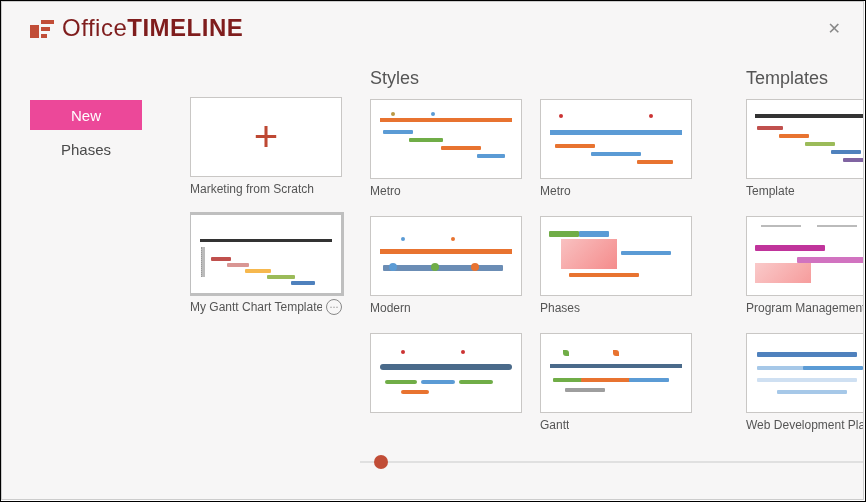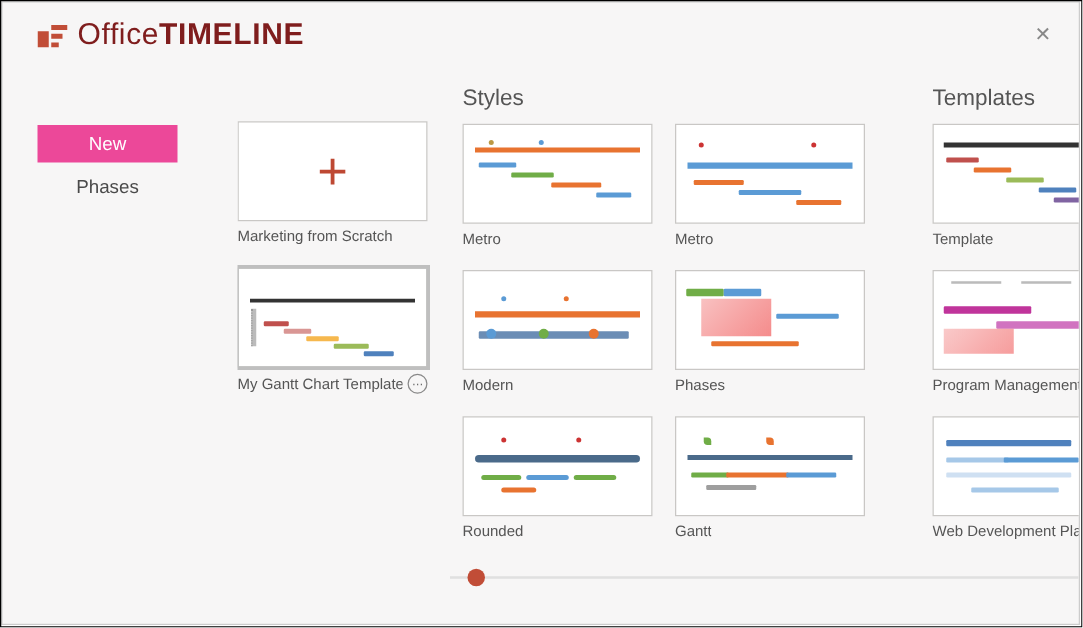--- a/index.html
+++ b/index.html
@@ -180,23 +180,20 @@
                   <div class="mini">
                 <div class="axis" style="top:30px;background:#4a6a8a;height:6px;border-radius:3px;"></div>
                 <div class="bar" style="left:14px;top:46px;width:32px;background:#70ad47;border-radius:3px;"></div>
                 <div class="bar" style="left:50px;top:46px;width:34px;background:#5b9bd5;border-radius:3px;"></div>
                 <div class="bar" style="left:88px;top:46px;width:34px;background:#70ad47;border-radius:3px;"></div>
                 <div class="bar" style="left:30px;top:56px;width:28px;background:#e87330;border-radius:3px;"></div>
                 <div class="dot" style="left:30px;top:16px;background:#c33;"></div>
                 <div class="dot" style="left:90px;top:16px;background:#c33;"></div>
               </div>
                 </div>
-              <div class="caption-row">
-                  <div class="caption">Rounded</div>
-                </div>
             </div>
             <div class="template-card">
               <div class="thumb">
                   <div class="mini">
                 <div class="axis" style="top:30px;background:#4a6a8a;"></div>
                 <div class="bar" style="left:12px;top:44px;width:30px;background:#70ad47;"></div>
                 <div class="bar" style="left:40px;top:44px;width:50px;background:#e87330;"></div>
                 <div class="bar" style="left:88px;top:44px;width:40px;background:#5b9bd5;"></div>
                 <div class="bar" style="left:24px;top:54px;width:40px;background:#9e9e9e;"></div>
                 <div class="dot" style="left:22px;top:16px;width:6px;height:6px;background:#70ad47;border-radius:0 50% 0 50%;"></div>

